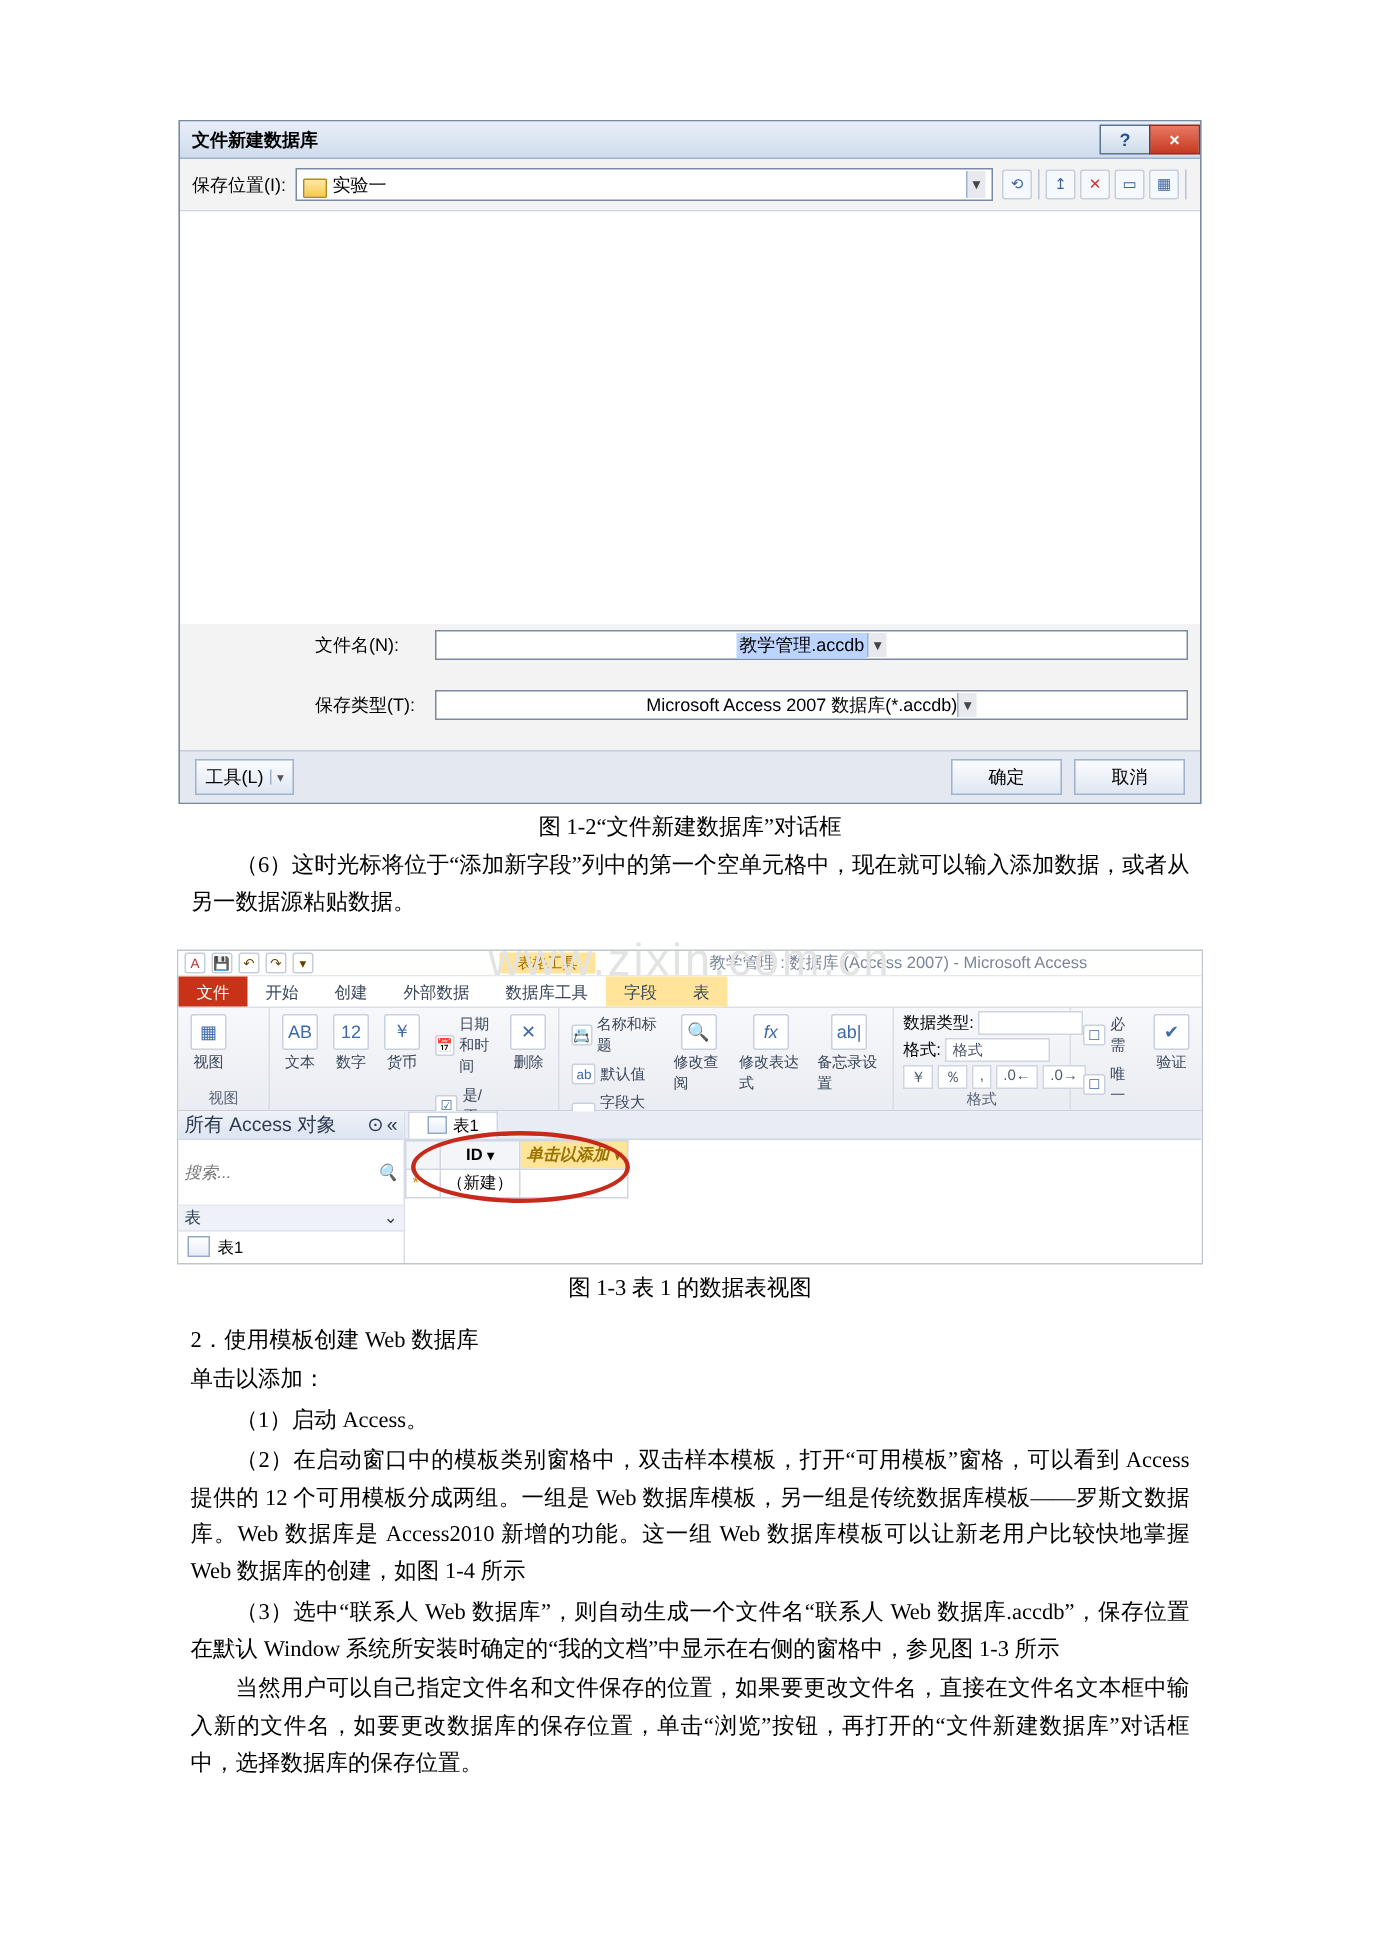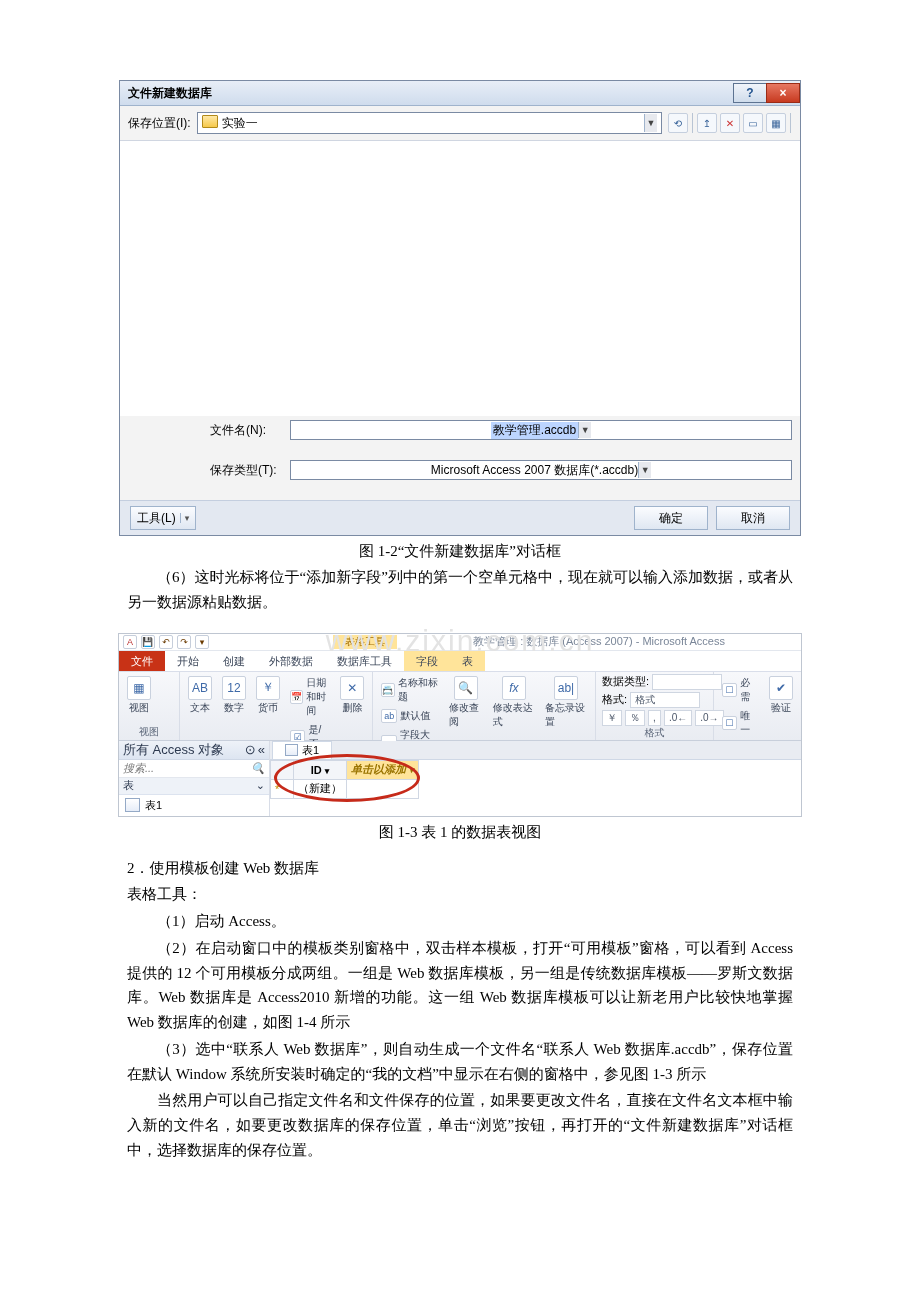--- a/index.html
+++ b/index.html
@@ -55,21 +55,21 @@
   .rgrp .glabel{text-align:center;font-size:10px;color:#5a6578;padding-bottom:1px}
   .ritem{display:flex;flex-direction:column;align-items:center;gap:1px;font-size:10px;color:#3b4659;padding:2px}
   .ritem .ri{width:22px;height:22px;background:#fff;border:1px solid #c9d1de;border-radius:2px;display:flex;align-items:center;justify-content:center;font-size:12px;color:#3f6aa8}
   .ritem.sm .ri{width:14px;height:12px;font-size:9px}
   .ritem.sm{flex-direction:row;gap:3px;align-items:center}
   .vcol{display:flex;flex-direction:column;gap:1px}
   .chip{display:flex;align-items:center;height:14px;background:#fff;border:1px solid #cfd6e1;padding:0 4px;font-size:10px;color:#4b5668}
   .navds{display:flex}
   .nav{width:150px;border-right:1px solid #d8dde7;background:#fff}
   .nav .hdr{height:18px;background:linear-gradient(#eef2f8,#dde5f1);border-bottom:1px solid #cfd8e6;display:flex;align-items:center;justify-content:space-between;padding:0 4px;font-size:13px;color:#2d3a50}
-  .nav .srch{display:flex;align-items:center;justify-content:space-between;padding:1px 4px;border-bottom:1px solid #e3e7ee;font-style:italic;color:#777;font-size:11px}
+  .nav .srch{display:flex;align-items:center;justify-content:space-between;padding:14px 4px;border-bottom:1px solid #e3e7ee;font-style:italic;color:#777;font-size:11px}
   .nav .h2{height:16px;background:#eef2f8;border-bottom:1px solid #dce3ef;padding:0 4px;font-size:11px;color:#2d3a50;display:flex;align-items:center;justify-content:space-between}
   .nav .obj{display:flex;align-items:center;gap:5px;padding:3px 6px;font-size:11px}
   .tblic{width:13px;height:12px;border:1px solid #94a9c6;background:linear-gradient(#fff,#e6edf8)}
   .ds{flex:1;background:#fff}
   .tabstrip{height:18px;background:#e9ecf2;border-bottom:1px solid #cfd8e6;display:flex}
   .tabstrip .tab{background:#fff;border:1px solid #cfd8e6;border-bottom:none;padding:1px 12px;font-size:11px;display:flex;align-items:center;gap:4px;margin-left:2px}
   .grid{position:relative}
   .grid table{border-collapse:collapse}
   .grid th,.grid td{border:1px solid #d0d7e3;font-size:11px;padding:1px 4px;height:16px}
   .grid th{background:#f3f5f9}
@@ -87,21 +87,21 @@
       <span class="ttl">文件新建数据库</span>
       <div class="tbtns">
         <div class="tb">?</div>
         <div class="tb close">×</div>
       </div>
     </div>
     <div class="dlg-body">
       <div class="row-save">
         <span class="lbl">保存位置(I):</span>
         <div class="combo">
-          <span style="display:flex;align-items:flex-start">
+          <span style="display:flex;align-items:flex-end">
               <span class="folder-ic"></span>
               <span>实验一</span>
             </span>
           <span class="dd">▼</span>
         </div>
         <div class="tbar">
           <div class="tbar-ic">⟲</div>
           <span class="sep"></span>
           <div class="tbar-ic">↥</div>
           <div class="tbar-ic" style="color:#c33">✕</div>
@@ -337,20 +337,20 @@
           </tbody>
             </table>
         </div>
       </div>
     </div>
   </div>
   <div class="caption">图 1-3 表 1 的数据表视图</div>
 
   <div class="sect">
     <p class="para" style="text-indent:0">2．使用模板创建 Web 数据库</p>
-    <p class="para" style="text-indent:0">表格工具：</p>
+    <p class="para" style="text-indent:0">单击以添加：</p>
     <p class="para">（1）启动 Access。</p>
     <p class="para">（2）在启动窗口中的模板类别窗格中，双击样本模板，打开“可用模板”窗格，可以看到 Access 提供的 12 个可用模板分成两组。一组是 Web 数据库模板，另一组是传统数据库模板——罗斯文数据库。Web 数据库是 Access2010 新增的功能。这一组 Web 数据库模板可以让新老用户比较快地掌握 Web 数据库的创建，如图 1-4 所示</p>
     <p class="para">（3）选中“联系人 Web 数据库”，则自动生成一个文件名“联系人 Web 数据库.accdb”，保存位置在默认 Window 系统所安装时确定的“我的文档”中显示在右侧的窗格中，参见图 1-3 所示</p>
     <p class="para">当然用户可以自己指定文件名和文件保存的位置，如果要更改文件名，直接在文件名文本框中输入新的文件名，如要更改数据库的保存位置，单击“浏览”按钮，再打开的“文件新建数据库”对话框中，选择数据库的保存位置。</p>
   </div>
 
 </div>
 
 </body></html>

